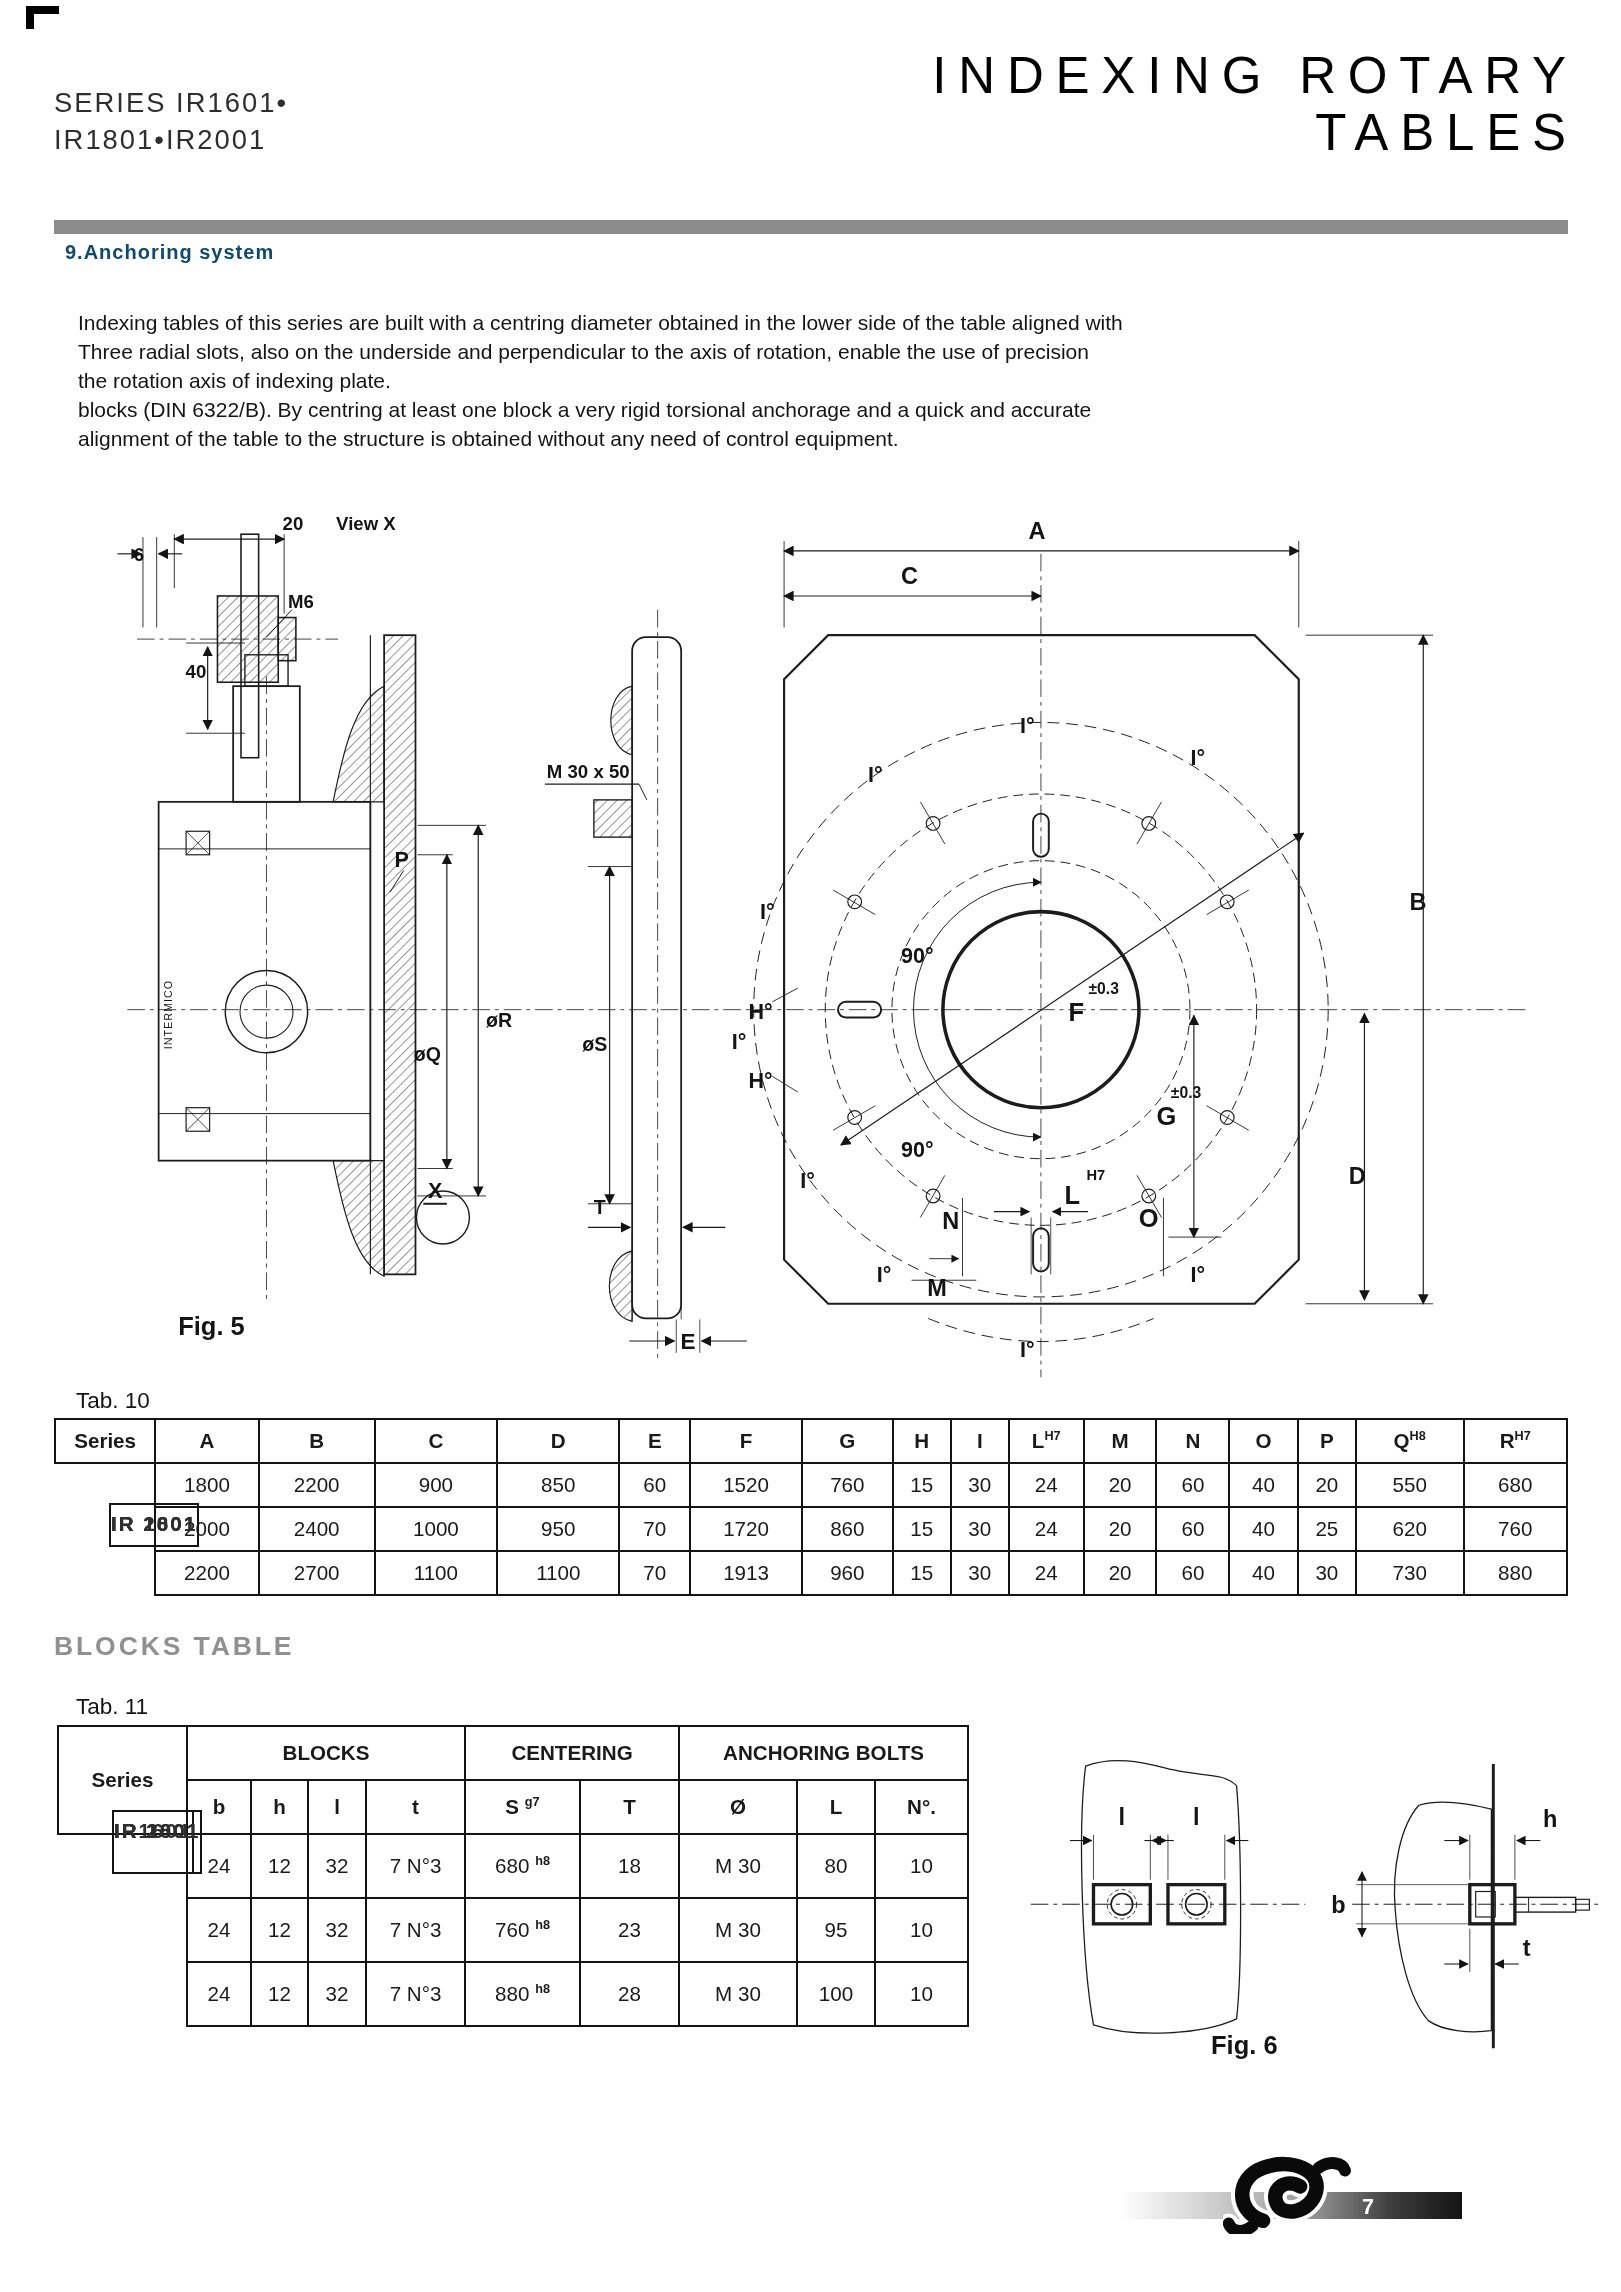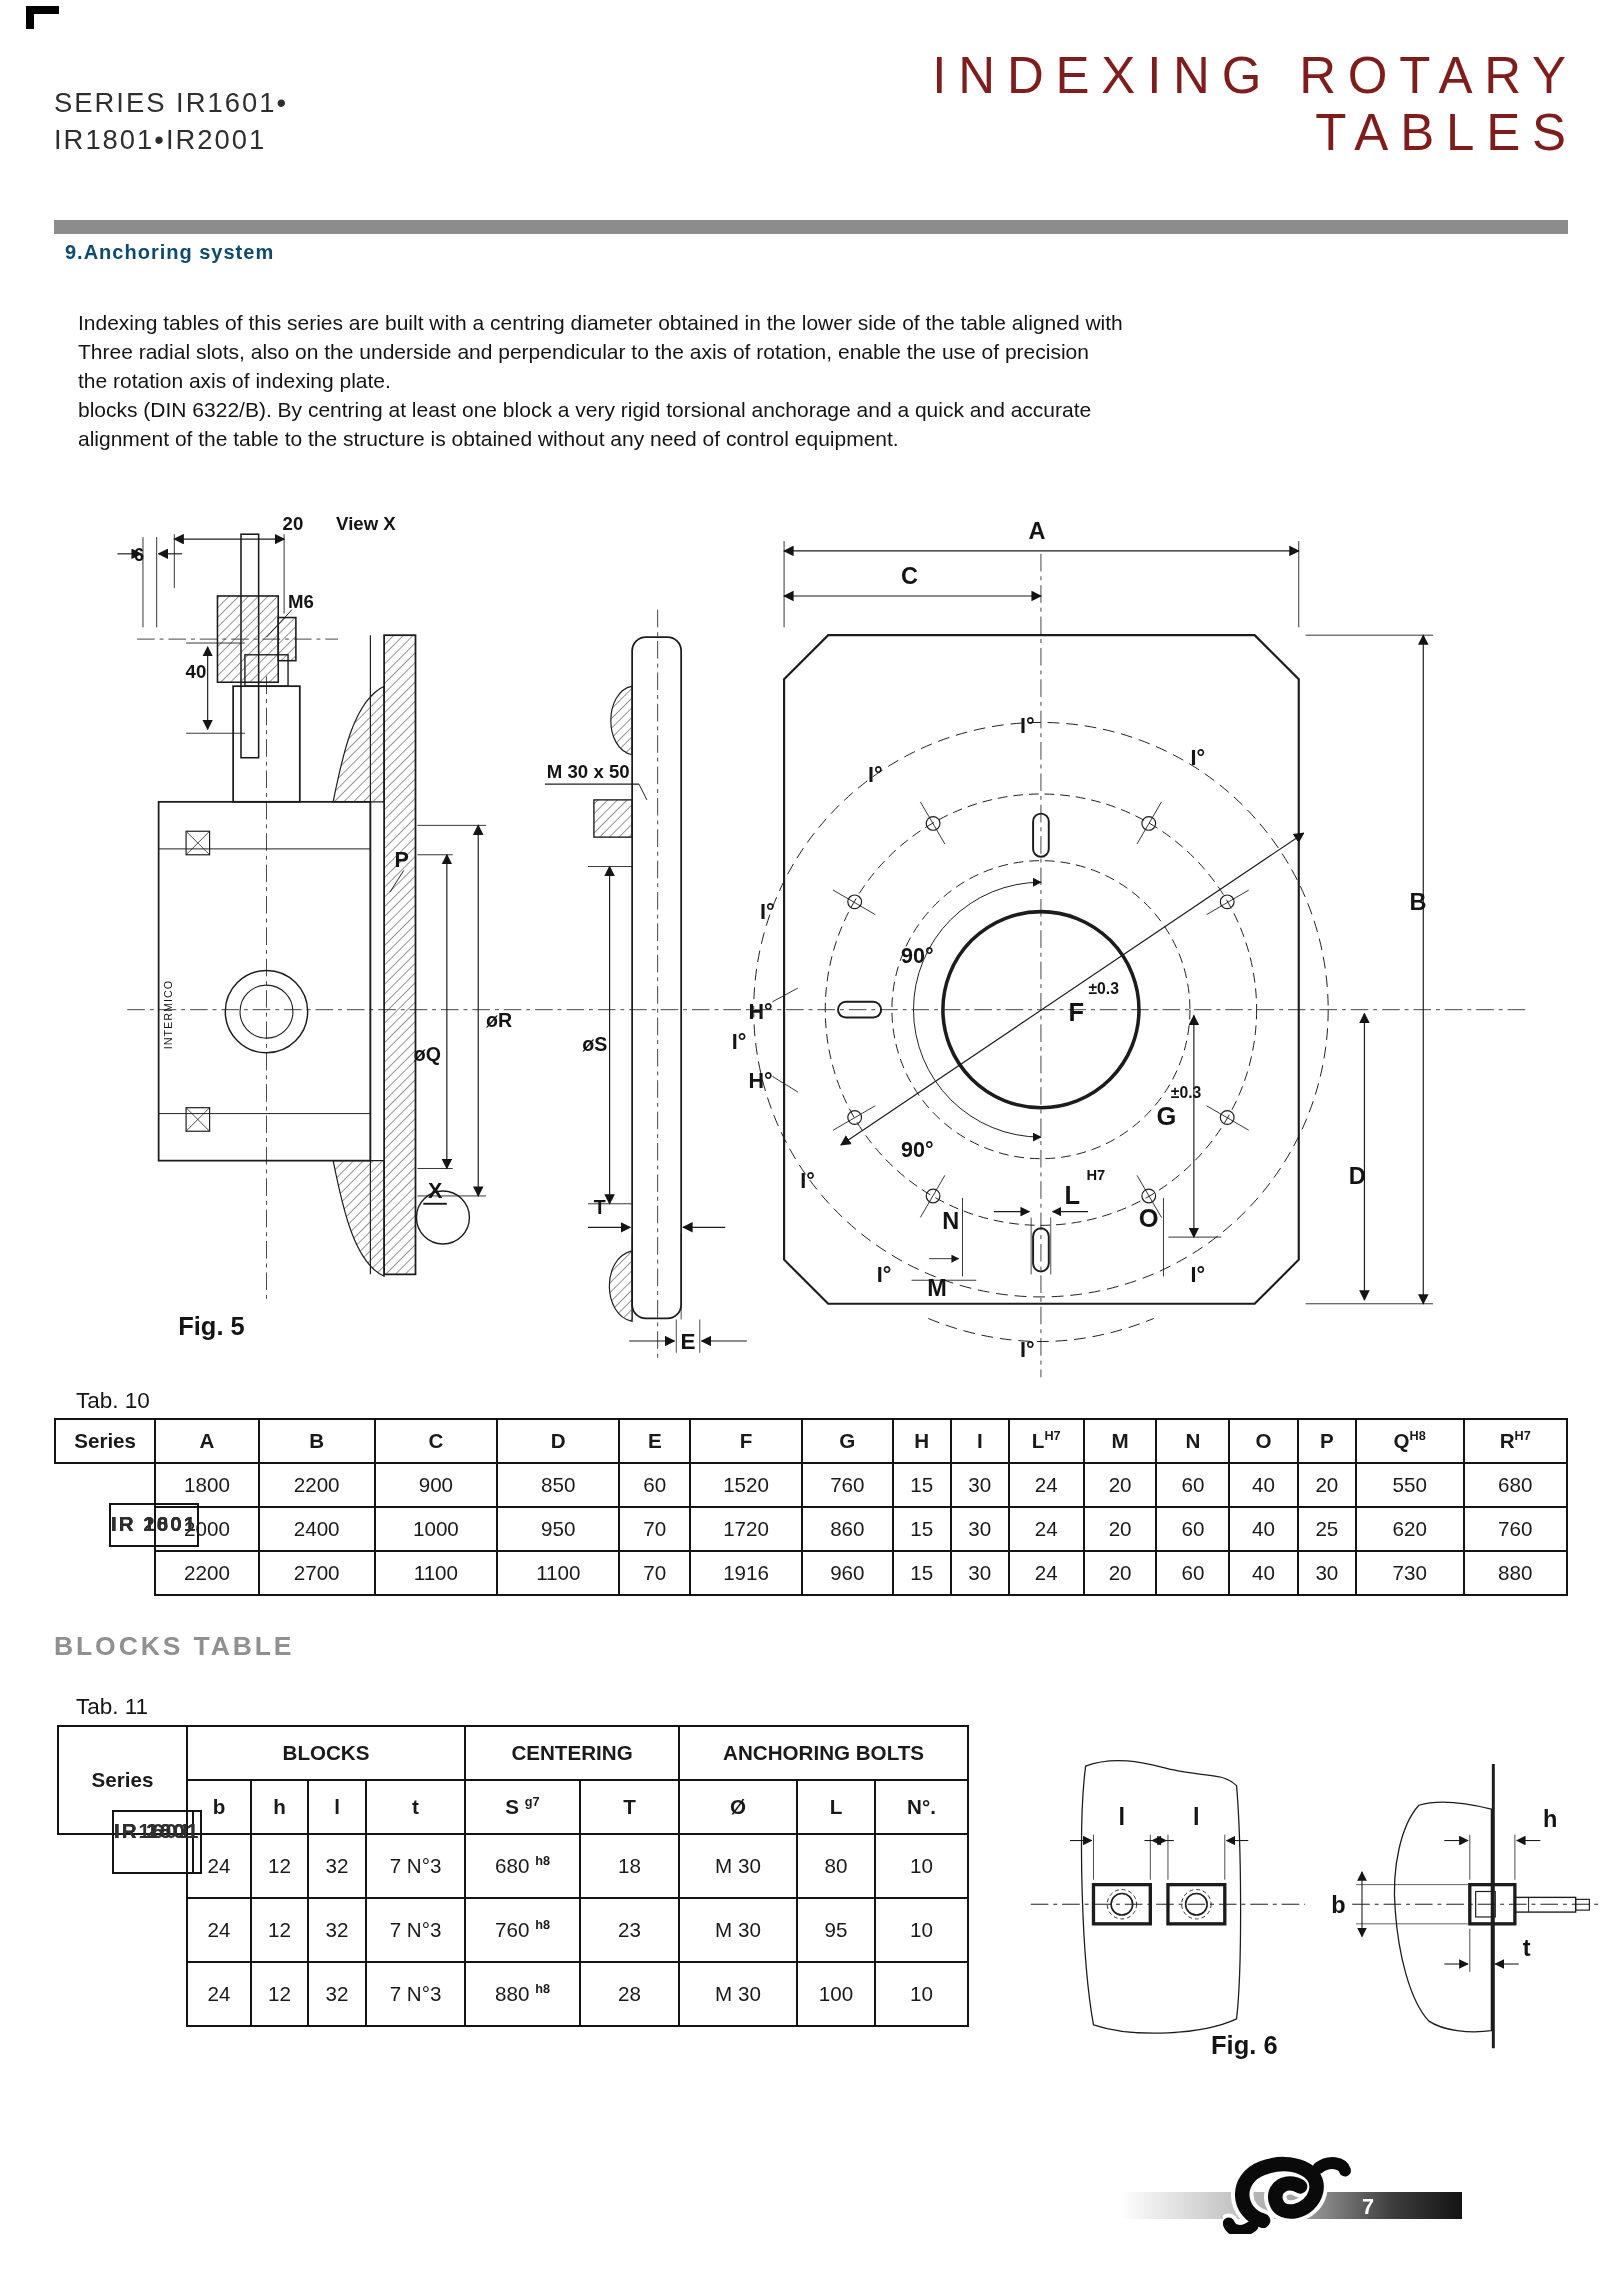--- a/index.html
+++ b/index.html
@@ -8,21 +8,21 @@
   .page *{box-sizing:border-box;}
 
   
   .corner-mark{position:absolute;left:25.5px;top:5.9px;width:33px;height:23.5px;
                border-left:8.8px solid #000;border-top:8.8px solid #000;}
 
   
   .series{position:absolute;left:54px;top:84px;font-size:27.4px;letter-spacing:2px;
           color:#2e2e2e;line-height:37px;white-space:nowrap;}
   .title{position:absolute;right:55px;top:47px;text-align:right;font-size:51px;
-         letter-spacing:11.8px;margin-right:0;color:#7f1d1d;line-height:57px;white-space:nowrap;}
+         letter-spacing:11.8px;margin-right:0;color:#000000;line-height:57px;white-space:nowrap;}
   .title div{margin-right:-11.8px;}
   .header-bar{position:absolute;left:54px;top:220px;width:1514px;height:13.7px;background:#8c8c8c;}
 
   .section-title{position:absolute;left:65px;top:241px;font-size:20px;font-weight:bold;
                  color:#0c4a6e;letter-spacing:1px;}
   .paragraph{position:absolute;left:78px;top:308px;font-size:21px;line-height:29px;color:#141414;}
   .paragraph div{white-space:nowrap;}
 
   
   .fig5{position:absolute;left:39px;top:495px;width:1549px;height:897px;}
@@ -333,21 +333,21 @@
       <td>620</td>
       <td>760</td>
     </tr>
     <tr>
       <td class="series">IR 2001</td>
       <td>2200</td>
       <td>2700</td>
       <td>1100</td>
       <td>1100</td>
       <td>70</td>
-      <td>1916</td>
+      <td>1913</td>
       <td>960</td>
       <td>15</td>
       <td>30</td>
       <td>24</td>
       <td>20</td>
       <td>60</td>
       <td>40</td>
       <td>30</td>
       <td>730</td>
       <td>880</td>

